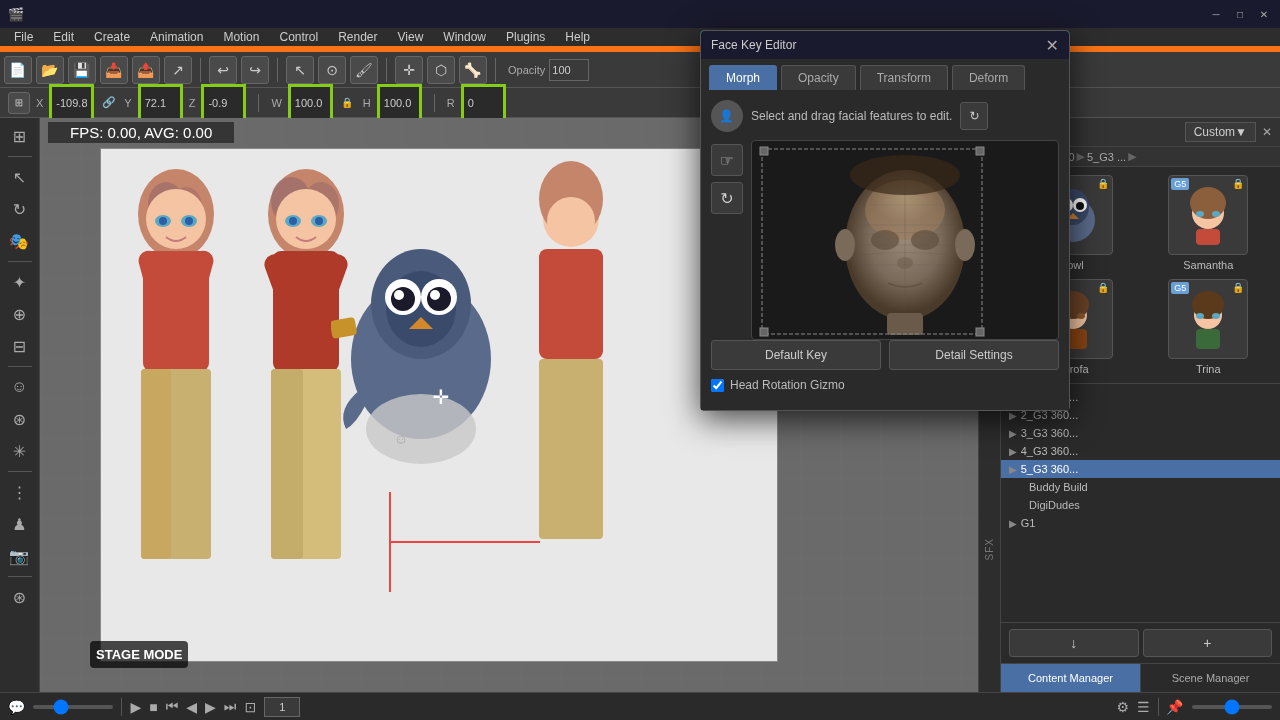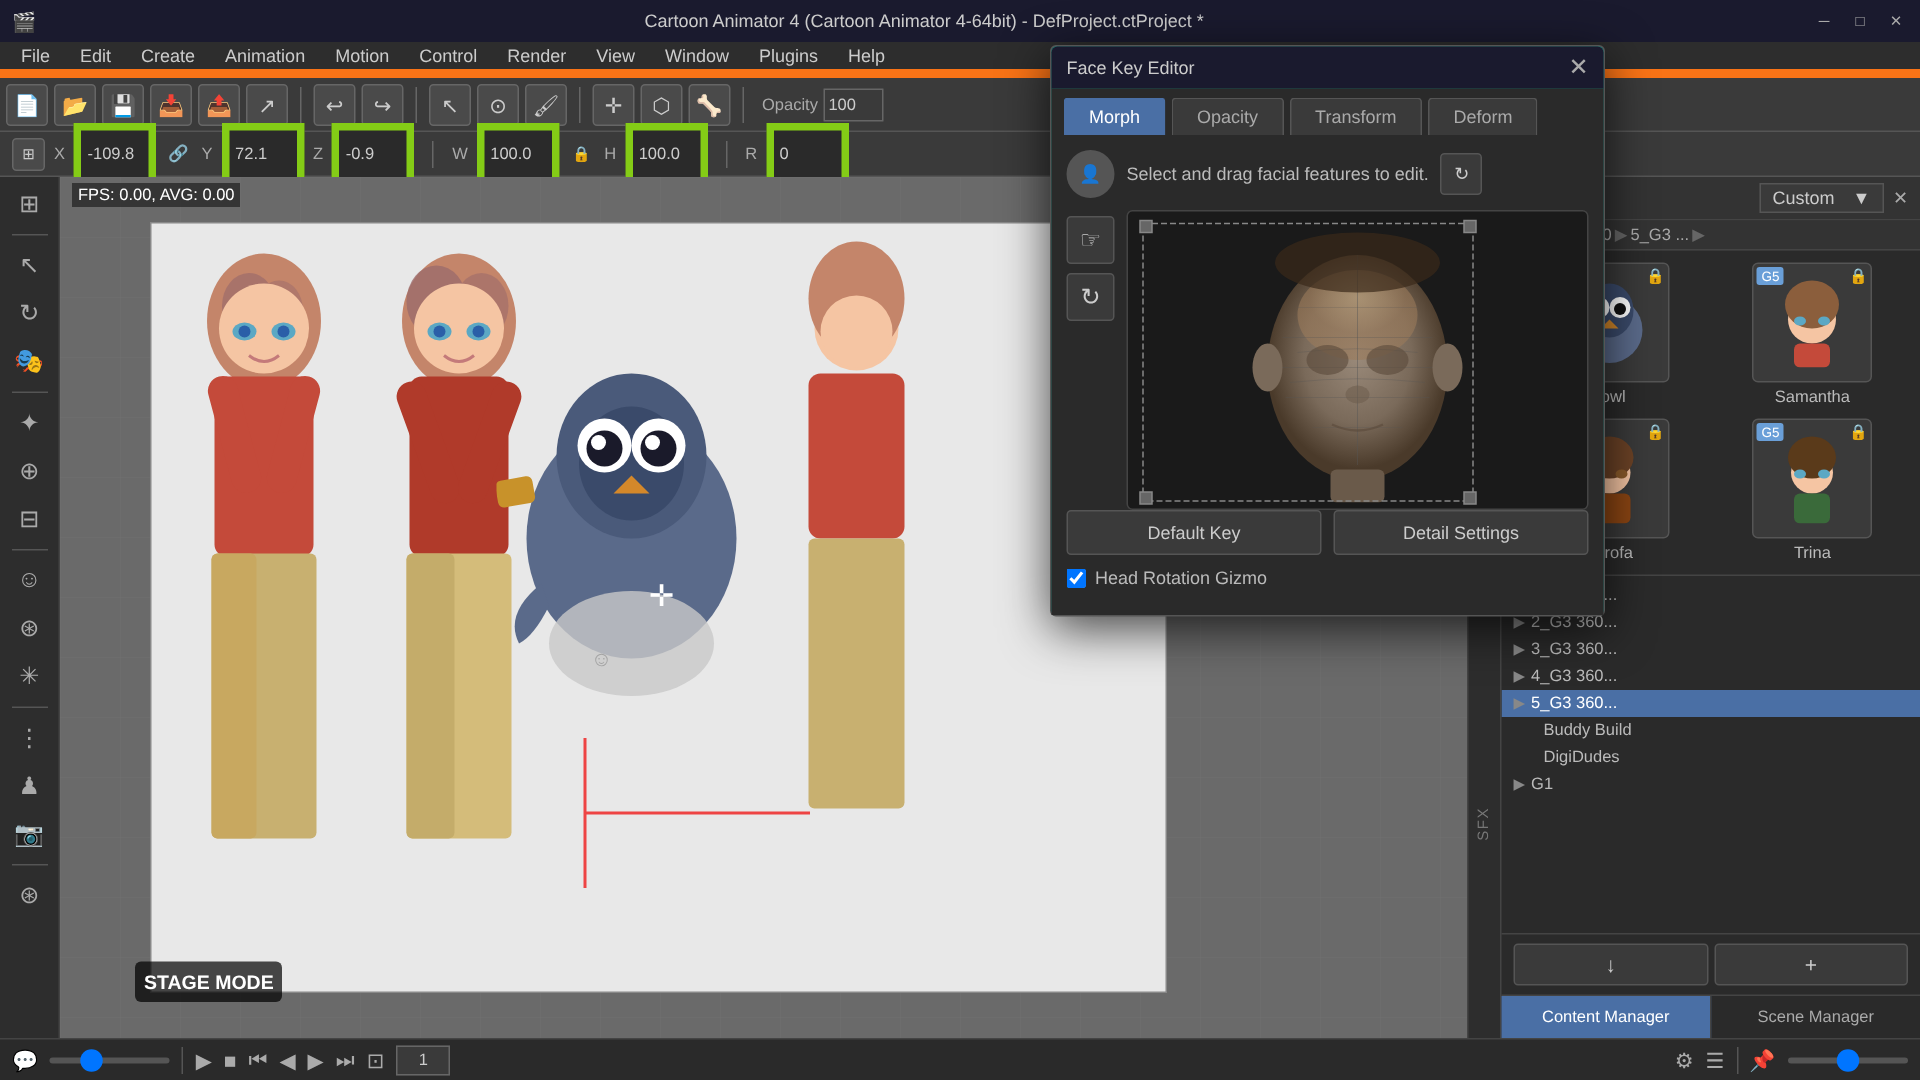--- a/index.html
+++ b/index.html
@@ -18,52 +18,52 @@
     
     #toolbar { background: #3a3a3a; height: 36px; display: flex; align-items: center; padding: 0 4px; border-bottom: 1px solid #555; gap: 4px; }
     .toolbar-btn { width: 28px; height: 28px; background: #4a4a4a; border: 1px solid #666; border-radius: 3px; display: flex; align-items: center; justify-content: center; cursor: pointer; color: #ccc; font-size: 14px; }
     .toolbar-sep { width: 1px; height: 24px; background: #666; margin: 0 4px; }
     .toolbar-label { color: #aaa; font-size: 11px; margin-left: 4px; }
     .toolbar-input { background: #3a3a3a; border: 1px solid #666; color: #ccc; width: 40px; height: 22px; font-size: 11px; padding: 0 2px; }
 
     
     #transformbar { background: #3a3a3a; height: 30px; display: flex; align-items: center; padding: 0 8px; border-bottom: 1px solid #555; gap: 6px; font-size: 11px; }
     .transform-label { color: #aaa; }
-    .transform-input { background: #2a2a2a; border: 5px solid #84cc16; color: #ccc; width: 55px; height: 22px; font-size: 11px; padding: 16px 4px; }
+    .transform-input { background: #2a2a2a; border: 3px solid #84cc16; color: #ccc; width: 45px; height: 22px; font-size: 11px; padding: 16px 4px; }
     .transform-sep { width: 1px; height: 18px; background: #666; margin: 0 6px; }
 
     
     #main { display: flex; height: calc(720px - 28px - 24px - 36px - 30px - 28px); }
 
     
     #lefttoolbar { width: 40px; background: #2d2d2d; border-right: 1px solid #444; display: flex; flex-direction: column; align-items: center; padding: 4px 0; gap: 4px; }
     .ltool-btn { width: 28px; height: 28px; display: flex; align-items: center; justify-content: center; cursor: pointer; color: #aaa; font-size: 16px; border-radius: 3px; }
     .ltool-sep { width: 24px; height: 1px; background: #555; margin: 2px 0; }
 
     
     #canvas-area { flex: 1; background: #555; position: relative; overflow: hidden; }
-    #fps-display { position: absolute; top: 4px; left: 8px; color: #fff; font-size: 11px; background: rgba(0,0,0,0.5); padding: 2px 4px; z-index: 5; }
+    #fps-display { position: absolute; top: 4px; left: 8px; color: #fff; font-size: 15px; background: rgba(0,0,0,0.5); padding: 2px 22px; z-index: 5; }
     #stage-mode-btn { position: absolute; bottom: 24px; left: 50px; background: rgba(0,0,0,0.7); color: #fff; padding: 6px 6px; font-size: 13px; font-weight: bold; border-radius: 4px; cursor: pointer; }
 
     
     #canvas-bg { width: 100%; height: 100%; background-color: #6a6a6a; position: relative; overflow: hidden; }
 
     
     #timeline { background: #2a2a2a; height: 28px; display: flex; align-items: center; padding: 0 8px; border-top: 1px solid #444; gap: 8px; }
     .tl-btn { color: #aaa; cursor: pointer; font-size: 14px; }
     .tl-sep { width: 1px; height: 18px; background: #555; }
     .tl-slider { -webkit-appearance: none; width: 80px; height: 4px; background: #555; border-radius: 2px; }
     .tl-input { background: #3a3a3a; border: 1px solid #666; color: #ccc; width: 36px; height: 20px; font-size: 11px; padding: 0 2px; text-align: center; }
     .tl-spacer { flex: 1; }
 
     
     #rightpanel { width: 280px; background: #2a2a2a; border-left: 1px solid #444; display: flex; flex-direction: column; }
     #rightpanel-header { display: flex; align-items: center; justify-content: space-between; padding: 4px 8px; background: #333; border-bottom: 1px solid #444; }
     #rightpanel-header span { font-size: 12px; color: #ccc; }
-    #custom-dropdown { display: flex; align-items: center; gap: 12px; padding: 2px 8px 2px 8px; background: #3a3a3a; border: 1px solid #555; cursor: pointer; font-size: 12px; color: #ccc; }
+    #custom-dropdown { display: flex; align-items: center; gap: 0; padding: 2px 8px 2px 8px; background: #3a3a3a; border: 1px solid #555; cursor: pointer; font-size: 12px; color: #ccc; }
 
     
     #breadcrumb { display: flex; align-items: center; padding: 3px 6px; background: #333; border-bottom: 1px solid #444; font-size: 11px; color: #aaa; gap: 2px; }
     .breadcrumb-sep { color: #666; }
 
     
     #content-list { flex: 1; overflow-y: auto; padding: 4px 0; }
     .content-tree-item { display: flex; align-items: center; padding: 3px 8px; font-size: 11px; color: #bbb; cursor: pointer; gap: 4px; }
     .content-tree-item.selected { background: #4a6fa5; color: #fff; }
     .tree-arrow { font-size: 10px; color: #888; }
@@ -114,21 +114,20 @@
 
     
     #right-scene-side { display: flex; flex-direction: column; width: 22px; background: #2d2d2d; border-left: 1px solid #444; }
     .side-text { writing-mode: vertical-rl; transform: rotate(180deg); font-size: 10px; color: #777; padding: 4px 2px; letter-spacing: 1px; }
   </style>
 </head>
 <body>
 
 <div id="titlebar">
   <span style="font-size:13px;">🎬</span>
-  <span class="title">Cartoon Animator 4 (Cartoon Animator 4-64bit) - DefProject.ctProject *</span>
   <div class="win-controls">
     <div class="win-btn">─</div>
     <div class="win-btn">□</div>
     <div class="win-btn">✕</div>
   </div>
 </div>
 
 <div id="menubar">
   <div class="menu-item">File</div>
   <div class="menu-item">Edit</div>

